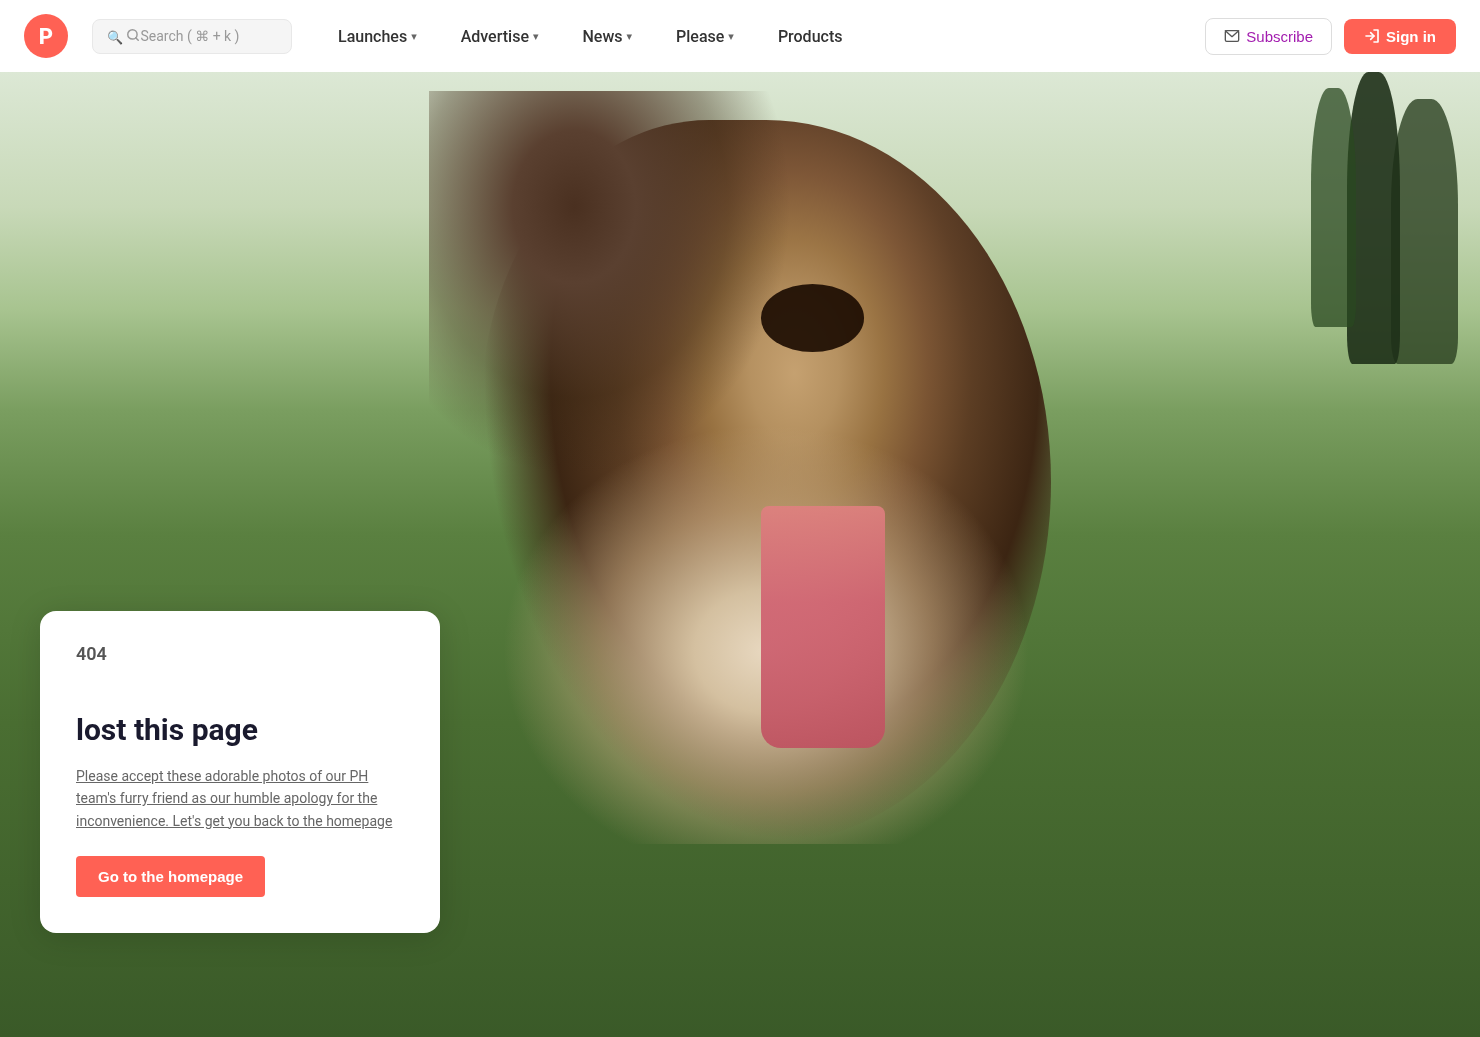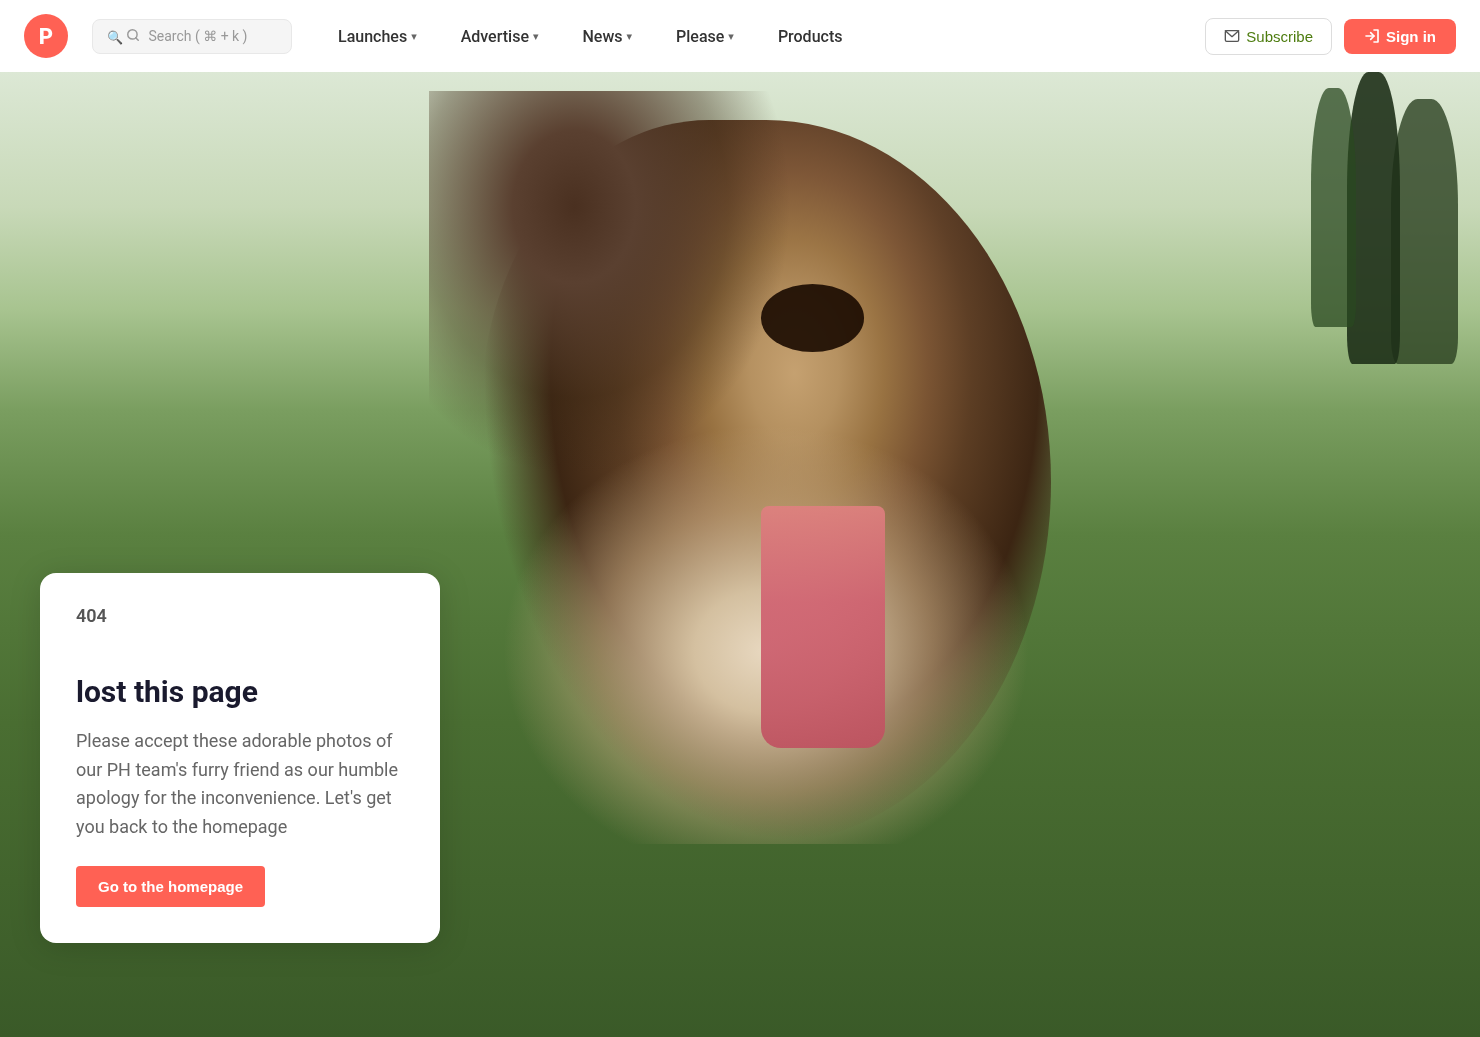--- a/index.html
+++ b/index.html
@@ -38,21 +38,20 @@
       cursor: pointer;
     }
 
     .search-bar {
       display: flex;
       align-items: center;
       background: #f5f5f5;
       border: 1px solid #e8e8e8;
       border-radius: 8px;
       padding: 8px 14px;
-      gap: 8px;
       width: 200px;
       cursor: text;
     }
 
     .search-text {
       font-size: 14px;
       color: #999;
     }
 
     .nav-links {
@@ -90,21 +89,21 @@
     .btn-subscribe {
       display: flex;
       align-items: center;
       gap: 6px;
       padding: 9px 18px;
       border: 1.5px solid #ddd;
       border-radius: 8px;
       background: #fff;
       font-size: 15px;
       font-weight: 500;
-      color: #4d7c0f;
+      color: #a21caf;
       cursor: pointer;
     }
 
     .btn-signin {
       display: flex;
       align-items: flex-start;
       gap: 6px;
       padding: 9px 20px;
       border-radius: 8px;
       background: #FF6154;
@@ -119,21 +118,21 @@
     .hero {
       position: absolute;
       top: 72px; left: 0; right: 0; bottom: 0;
       background: #4a6741;
       overflow: hidden;
     }
 
     
     .error-card {
       position: absolute;
-      bottom: 94px;
+      bottom: 104px;
       left: 40px;
       width: 400px;
       background: #fff;
       border-radius: 16px;
       padding: 32px 36px 36px;
       box-shadow: 0 4px 32px rgba(0,0,0,0.15);
     }
 
     .error-code {
       font-size: 18px;
@@ -144,24 +143,25 @@
 
     .error-title {
       font-size: 30px;
       font-weight: 700;
       color: #1a1a2e;
       line-height: 1.25;
       margin-bottom: 16px;
     }
 
     .error-desc {
-      font-size: 18px;
+      font-size: 14px;
       color: #666;
       line-height: 1.6;
       margin-bottom: 24px;
+      text-decoration: underline;
     }
 
     .btn-homepage {
       display: inline-block;
       padding: 12px 22px;
       background: #FF6154;
       color: #fff;
       font-size: 15px;
       font-weight: 600;
       border-radius: 4px;

